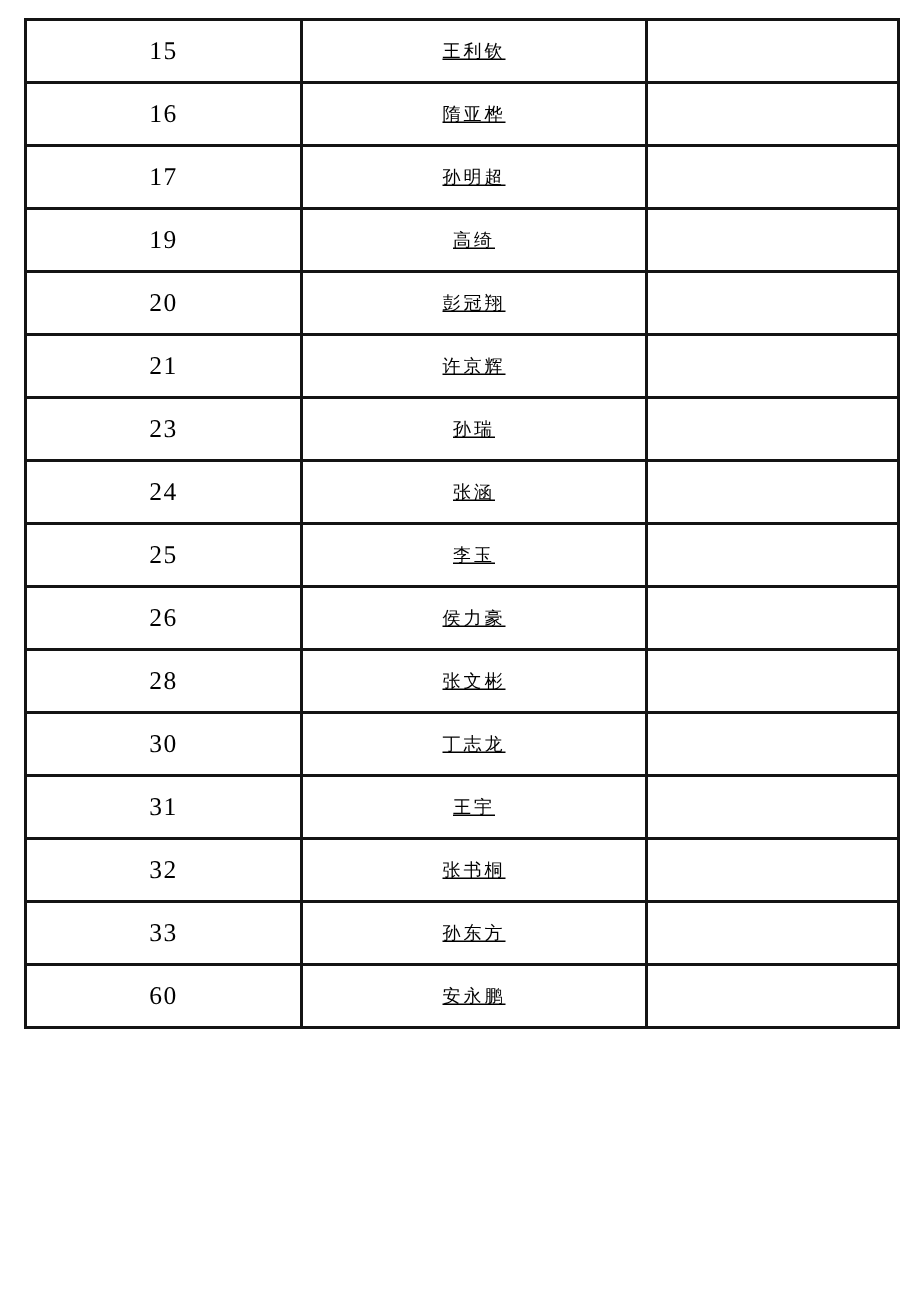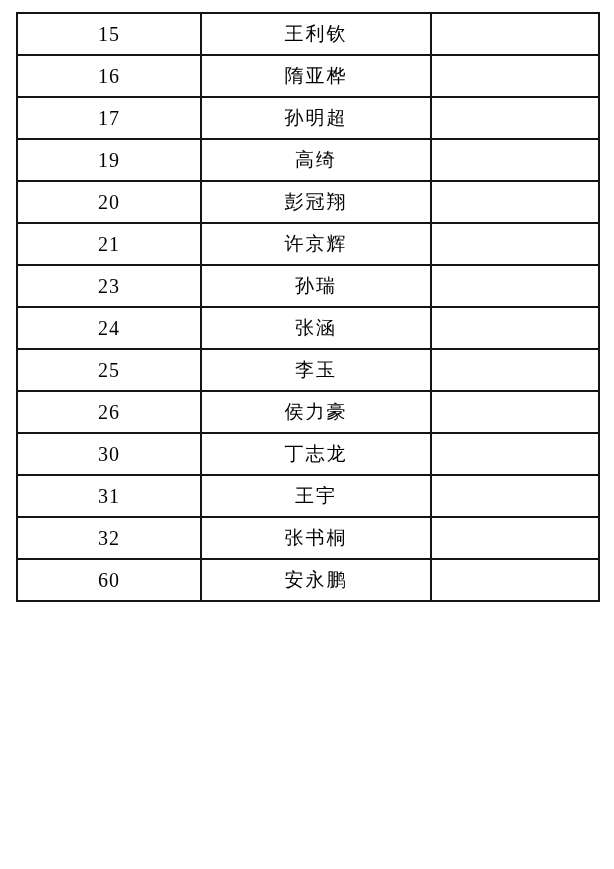--- a/index.html
+++ b/index.html
@@ -30,26 +30,27 @@
   table.roster td {
     border: 2px solid #141414;
     height: 40px;
     padding: 0;
     text-align: center;
     vertical-align: middle;
     overflow: hidden;
     white-space: nowrap;
   }
   td.col-number {
-    font-size: 20px;
+    font-size: 17px;
     letter-spacing: 1px;
   }
   td.col-name {
-    font-size: 19px;
+    font-size: 12px;
     letter-spacing: 2px;
+    text-decoration: underline;
   }
   td.col-blank {
     font-size: 17px;
   }
 </style>
 </head>
 <body>
 
 <div class="doc-page">
   <table class="roster">
@@ -103,34 +104,44 @@
           <td class="col-number">25</td>
           <td class="col-name">李玉</td>
           <td class="col-blank"></td>
         </tr>
         <tr>
           <td class="col-number">26</td>
           <td class="col-name">侯力豪</td>
           <td class="col-blank"></td>
         </tr>
         <tr>
+          <td class="col-number">28</td>
+          <td class="col-name">张文彬</td>
+          <td class="col-blank"></td>
+        </tr>
+        <tr>
           <td class="col-number">30</td>
           <td class="col-name">丁志龙</td>
           <td class="col-blank"></td>
         </tr>
         <tr>
           <td class="col-number">31</td>
           <td class="col-name">王宇</td>
           <td class="col-blank"></td>
         </tr>
         <tr>
           <td class="col-number">32</td>
           <td class="col-name">张书桐</td>
           <td class="col-blank"></td>
         </tr>
         <tr>
+          <td class="col-number">33</td>
+          <td class="col-name">孙东方</td>
+          <td class="col-blank"></td>
+        </tr>
+        <tr>
           <td class="col-number">60</td>
           <td class="col-name">安永鹏</td>
           <td class="col-blank"></td>
         </tr>
       </tbody>
   </table>
 </div>
 
 </body></html>

